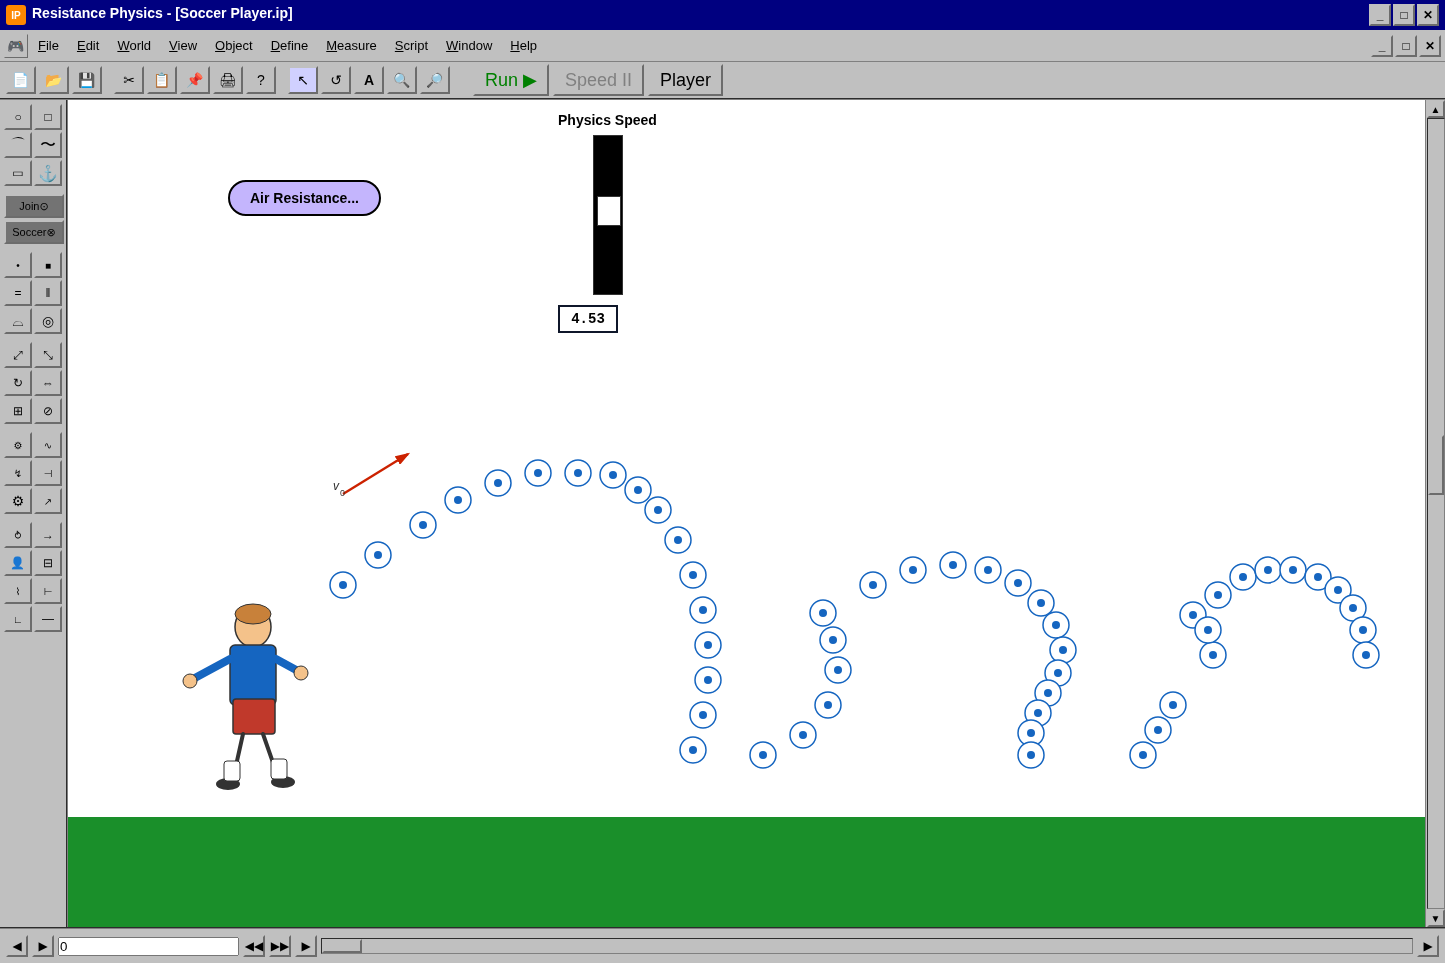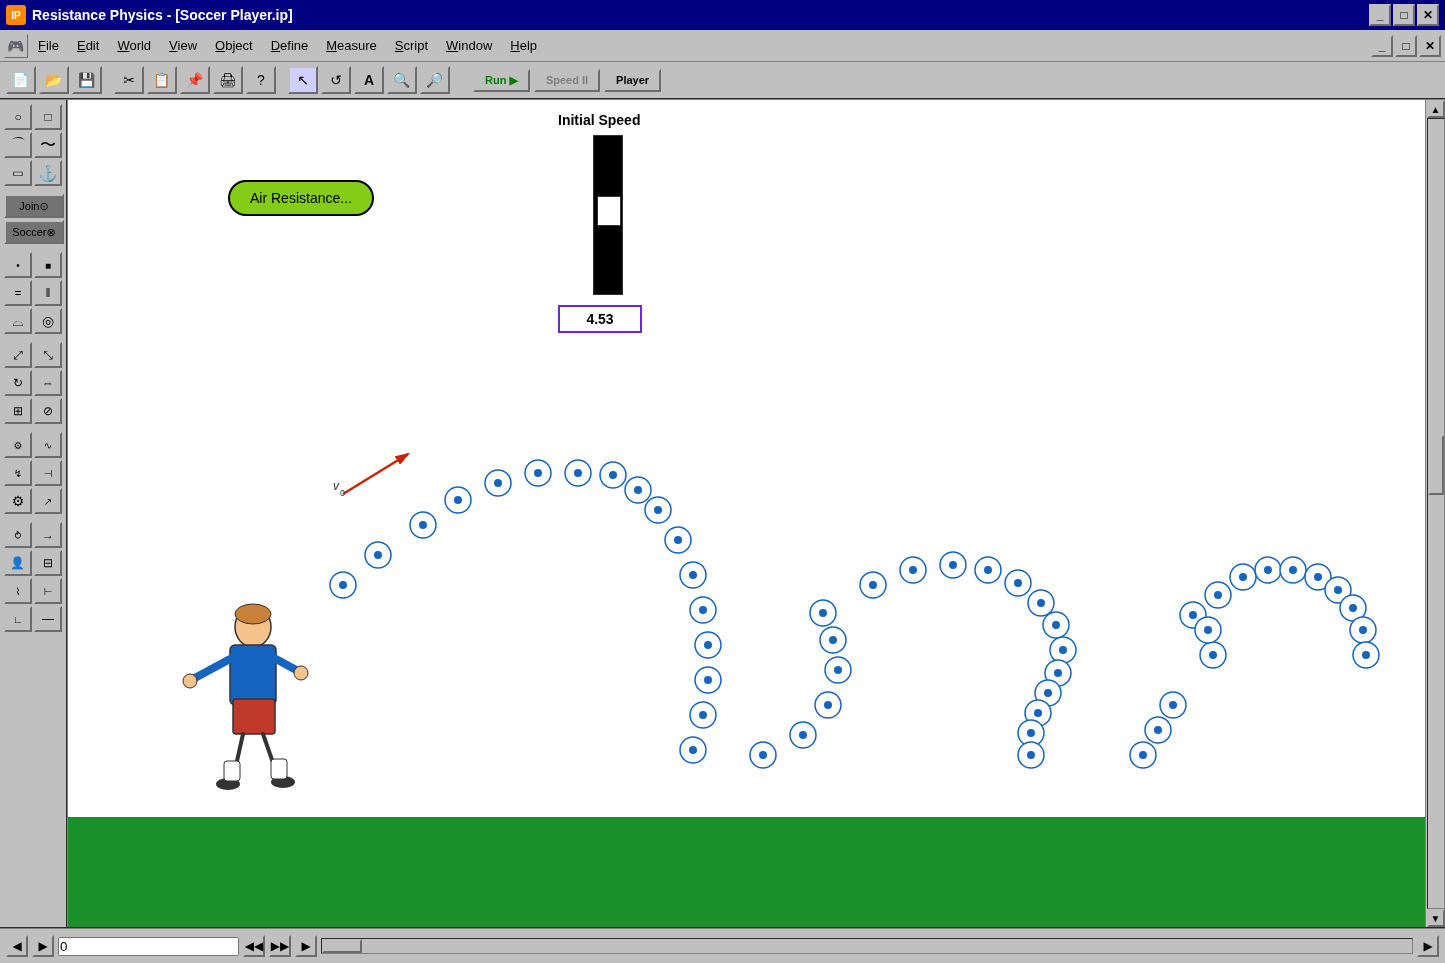--- a/index.html
+++ b/index.html
@@ -20,21 +20,20 @@
       height: 30px;
       display: flex;
       align-items: center;
       justify-content: space-between;
       padding: 0 6px;
       font-size: 14px;
       font-weight: bold;
     }
     #title-bar-left {
       display: flex;
-      align-items: center;
       gap: 6px;
     }
     #title-bar-icon {
       width: 20px;
       height: 20px;
       background: #ff8800;
       border-radius: 3px;
       display: flex; align-items: center; justify-content: center;
       font-size: 10px;
       color: white;
@@ -106,22 +105,22 @@
     }
     .tb-sep {
       width: 6px;
       height: 28px;
     }
     .run-btn {
       background: #c0c0c0;
       border: 2px outset #c0c0c0;
       padding: 3px 10px;
       cursor: pointer;
-      font-size: 11px;
-      font-weight: bold;
+      font-size: 18px;
+      font-weight: normal;
       display: flex; align-items: center; gap: 3px; text-align: center;
     }
     .run-btn.active { color: #008000; }
     .run-btn.disabled { color: #808080; }
     #run-controls {
       display: flex; gap: 4px; margin-left: 20px;
     }
 
     
     #main-layout {
@@ -275,38 +274,39 @@
       background: white;
       border: 1px solid #333;
       position: absolute;
       top: 60px;
       left: 3px;
     }
     #speed-value-box {
       position: absolute;
       top: 205px;
       left: 490px;
-      width: 84px;
+      width: 60px;
       height: 28px;
-      border: 2px solid #6d28d9;
+      border: 2px solid #0f172a;
       background: white;
       display: flex; align-items: center; justify-content: center;
       font-size: 14px;
       font-weight: bold;
+      font-family: Liberation Mono, monospace;
     }
     #air-resistance-btn {
       position: absolute;
       top: 80px;
       left: 160px;
       padding: 8px 20px;
-      background: #84cc16;
+      background: #c4b5fd;
       border: 2px solid black;
       border-radius: 20px;
       font-size: 14px;
-      font-weight: normal;
+      font-weight: bold;
       cursor: pointer;
     }
     #distance-label {
       position: absolute;
       bottom: 80px;
       left: 260px;
       font-size: 15px;
       font-weight: bold;
       color: black;
     }
@@ -457,21 +457,21 @@
       <div class="tool-btn" style="font-size:10px;">⊢</div>
     </div>
     <div class="tool-row">
       <div class="tool-btn" style="font-size:10px;">∟</div>
       <div class="tool-btn" style="font-size:12px;">—</div>
     </div>
   </div>
 
   <div id="canvas-area">
 
-    <div id="initial-speed-label">Initial Speed</div>
+    <div id="initial-speed-label">Physics Speed</div>
 
     <div id="speed-gauge">
       <div id="speed-gauge-bar">
         <div id="speed-gauge-white"></div>
       </div>
     </div>
 
     <div id="speed-value-box">4.53</div>
 
     <div id="air-resistance-btn">Air Resistance...</div>

